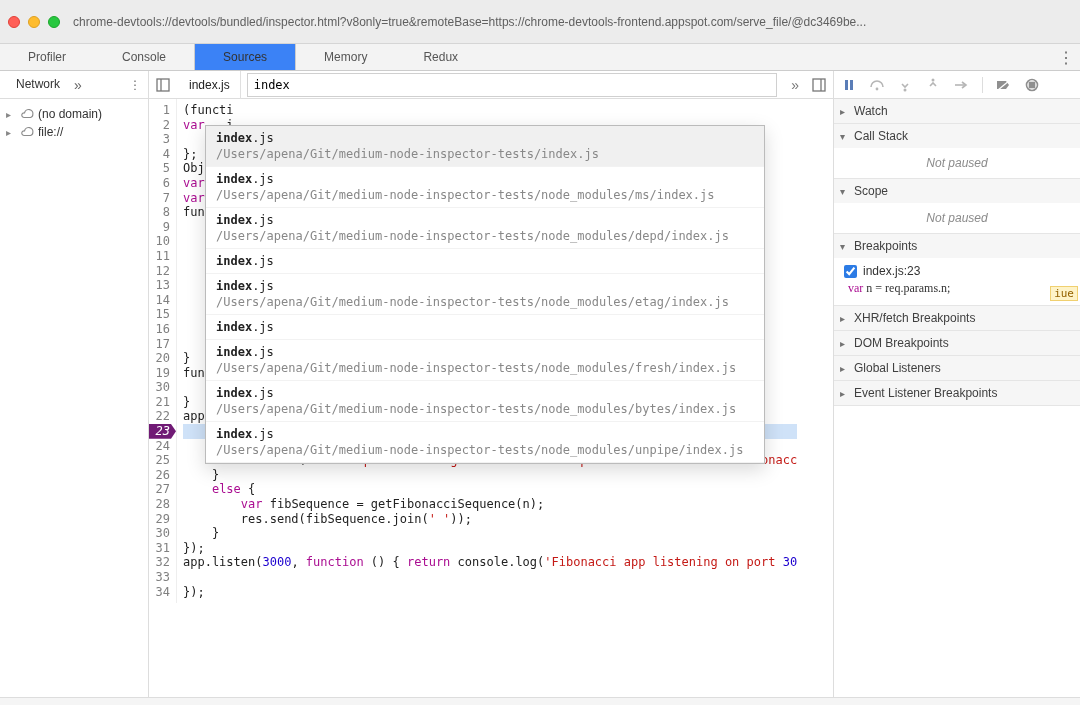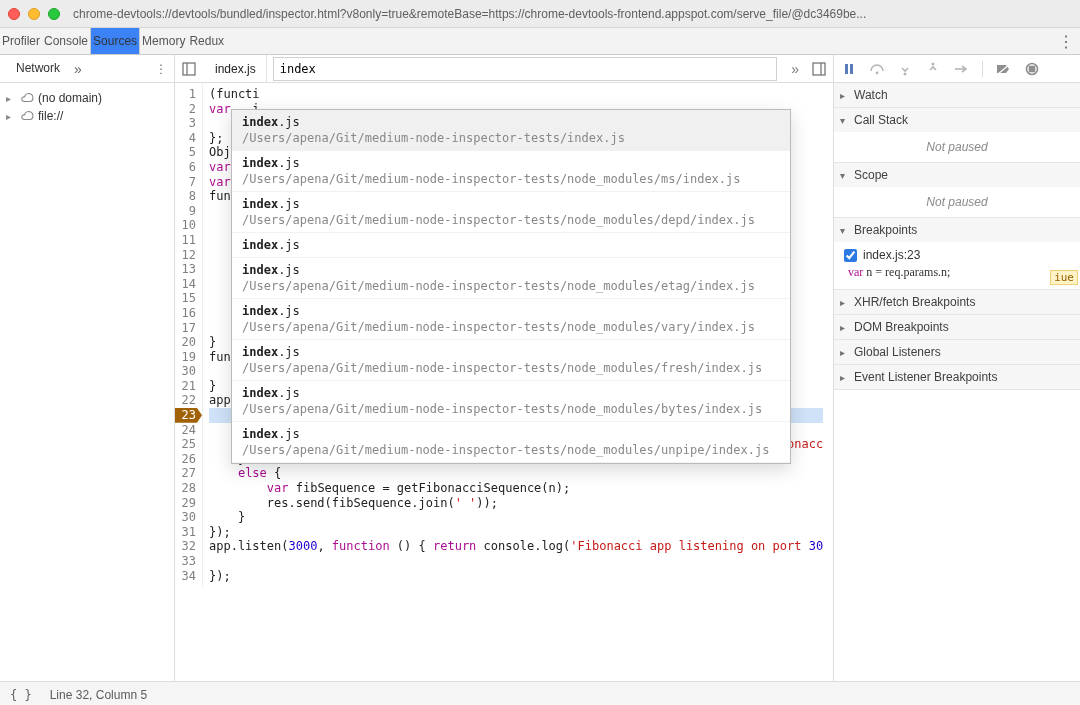--- a/index.html
+++ b/index.html
@@ -6,21 +6,21 @@
   body {
     font-family: -apple-system, "Helvetica Neue", Arial, sans-serif;
     font-size: 12px;
     color: #222;
     background: #fff;
     width: 1080px;
     height: 705px;
     overflow: hidden;
   }
   .titlebar {
-    height: 28px;
+    height: 44px;
     background: #ececec;
     border-bottom: 1px solid #d5d5d5;
     display: flex;
     align-items: center;
     padding: 8px 8px;
     color: #606060;
     font-size: 12px;
     gap: 7px;
   }
   .traffic { display: flex; gap: 8px; margin-right: 6px; }
@@ -30,37 +30,37 @@
   .dot.green { background: #28c840; border: 0.5px solid #1ba62b; }
   .titlebar .url { white-space: nowrap; overflow: hidden; text-overflow: ellipsis; flex: 1; }
   .tabbar {
     height: 27px;
     background: #f3f3f3;
     border-bottom: 1px solid #ccc;
     display: flex;
     align-items: stretch;
   }
   .tab {
-    padding: 0 2px;
+    padding: 0 28px;
     line-height: 27px;
     color: #555;
     border-right: 0px solid transparent;
     cursor: default;
   }
   .tab.active {
     background: #3b82f6;
     color: #333;
     border-left: 1px solid #ccc;
     border-right: 1px solid #ccc;
     position: relative;
   }
   .tabbar .spacer { flex: 1; }
   .kebab { width: 28px; display:flex; align-items:center; justify-content:center; color:#6b6b6b; font-size:16px; }
   .main { display: flex; height: calc(100% - 26px - 27px - 26px); }
-  .left-pane { width: 175px; border-right: 1px solid #ddd; display:flex; flex-direction:column; }
+  .left-pane { width: 149px; border-right: 1px solid #ddd; display:flex; flex-direction:column; }
   .left-tabs {
     height: 28px; border-bottom: 1px solid #ddd;
     display:flex; align-items:center; padding: 0 4px 0 8px;
   }
   .left-tab { padding: 0 8px; height: 100%; line-height:27px; }
   .left-tab.active { border-bottom: 2px solid transparent; color:#333; }
   .left-tabs .more { font-size:14px; padding: 0 6px; color:#666; }
   .left-tabs .spacer { flex:1; }
   .left-tabs .vdotsbtn { width: 18px; text-align:center; color:#6b6b6b; }
   .tree { padding: 6px 4px; font-size: 12px; color:#333; }
@@ -88,22 +88,23 @@
     font-size: 12px;
     background:#fff;
   }
   .open-box input { border:0; outline:0; width:100%; font: inherit; }
   @keyframes blink { 50% { opacity: 0; } }
   .morev { color:#777; font-size:14px; padding:0 4px; }
   .editor-wrap { position: relative; flex:1; overflow:hidden; }
   .editor { display:flex; font-family: Menlo, Consolas, monospace; font-size:12px; line-height:14.6px; }
   .gutter { background:#fff; color:#808080; padding: 4px 6px 4px 0; text-align:right; min-width:28px; border-right:1px solid #eee;}
   .gline { height:14.6px; }
-  .gline.bp { background:#a16207; color:#fff; border-radius:0; margin-right:-6px; padding-right:6px;
+  .gline.bp { background:#701a75; color:#fff; border-radius:0; margin-right:-6px; padding-right:6px;
     clip-path: polygon(0 0, calc(100% - 5px) 0, 100% 50%, calc(100% - 5px) 100%, 0 100%);
+    font-style: italic;
   }
   .code { padding: 4px 0 4px 6px; white-space: pre; color:#222; }
   .cline { height:14.6px; }
   .kw { color:#aa0d91; }
   .num { color:#1c00cf; }
   .str { color:#c41a16; }
   .hl-blue { background:#cfe2f8; }
   .autocomplete {
     position:absolute; left:56px; top:26px; width:560px;
     background:#fff; border:1px solid #bbb;
@@ -270,21 +271,20 @@
           </div>
           <div class="ac-item">
             <div class="ac-name"><b>index</b><span class="ext">.js</span></div>
           </div>
           <div class="ac-item">
             <div class="ac-name"><b>index</b><span class="ext">.js</span></div>
             <div class="ac-path">/Users/apena/Git/medium-node-inspector-tests/node_modules/etag/index.js</div>
           </div>
           <div class="ac-item">
             <div class="ac-name"><b>index</b><span class="ext">.js</span></div>
-            <div class="ac-path">/Users/apena/Git/medium-node-inspector-tests/node_modules/vary/index.js</div>
           </div>
           <div class="ac-item">
             <div class="ac-name"><b>index</b><span class="ext">.js</span></div>
             <div class="ac-path">/Users/apena/Git/medium-node-inspector-tests/node_modules/fresh/index.js</div>
           </div>
           <div class="ac-item">
             <div class="ac-name"><b>index</b><span class="ext">.js</span></div>
             <div class="ac-path">/Users/apena/Git/medium-node-inspector-tests/node_modules/bytes/index.js</div>
           </div>
           <div class="ac-item">

